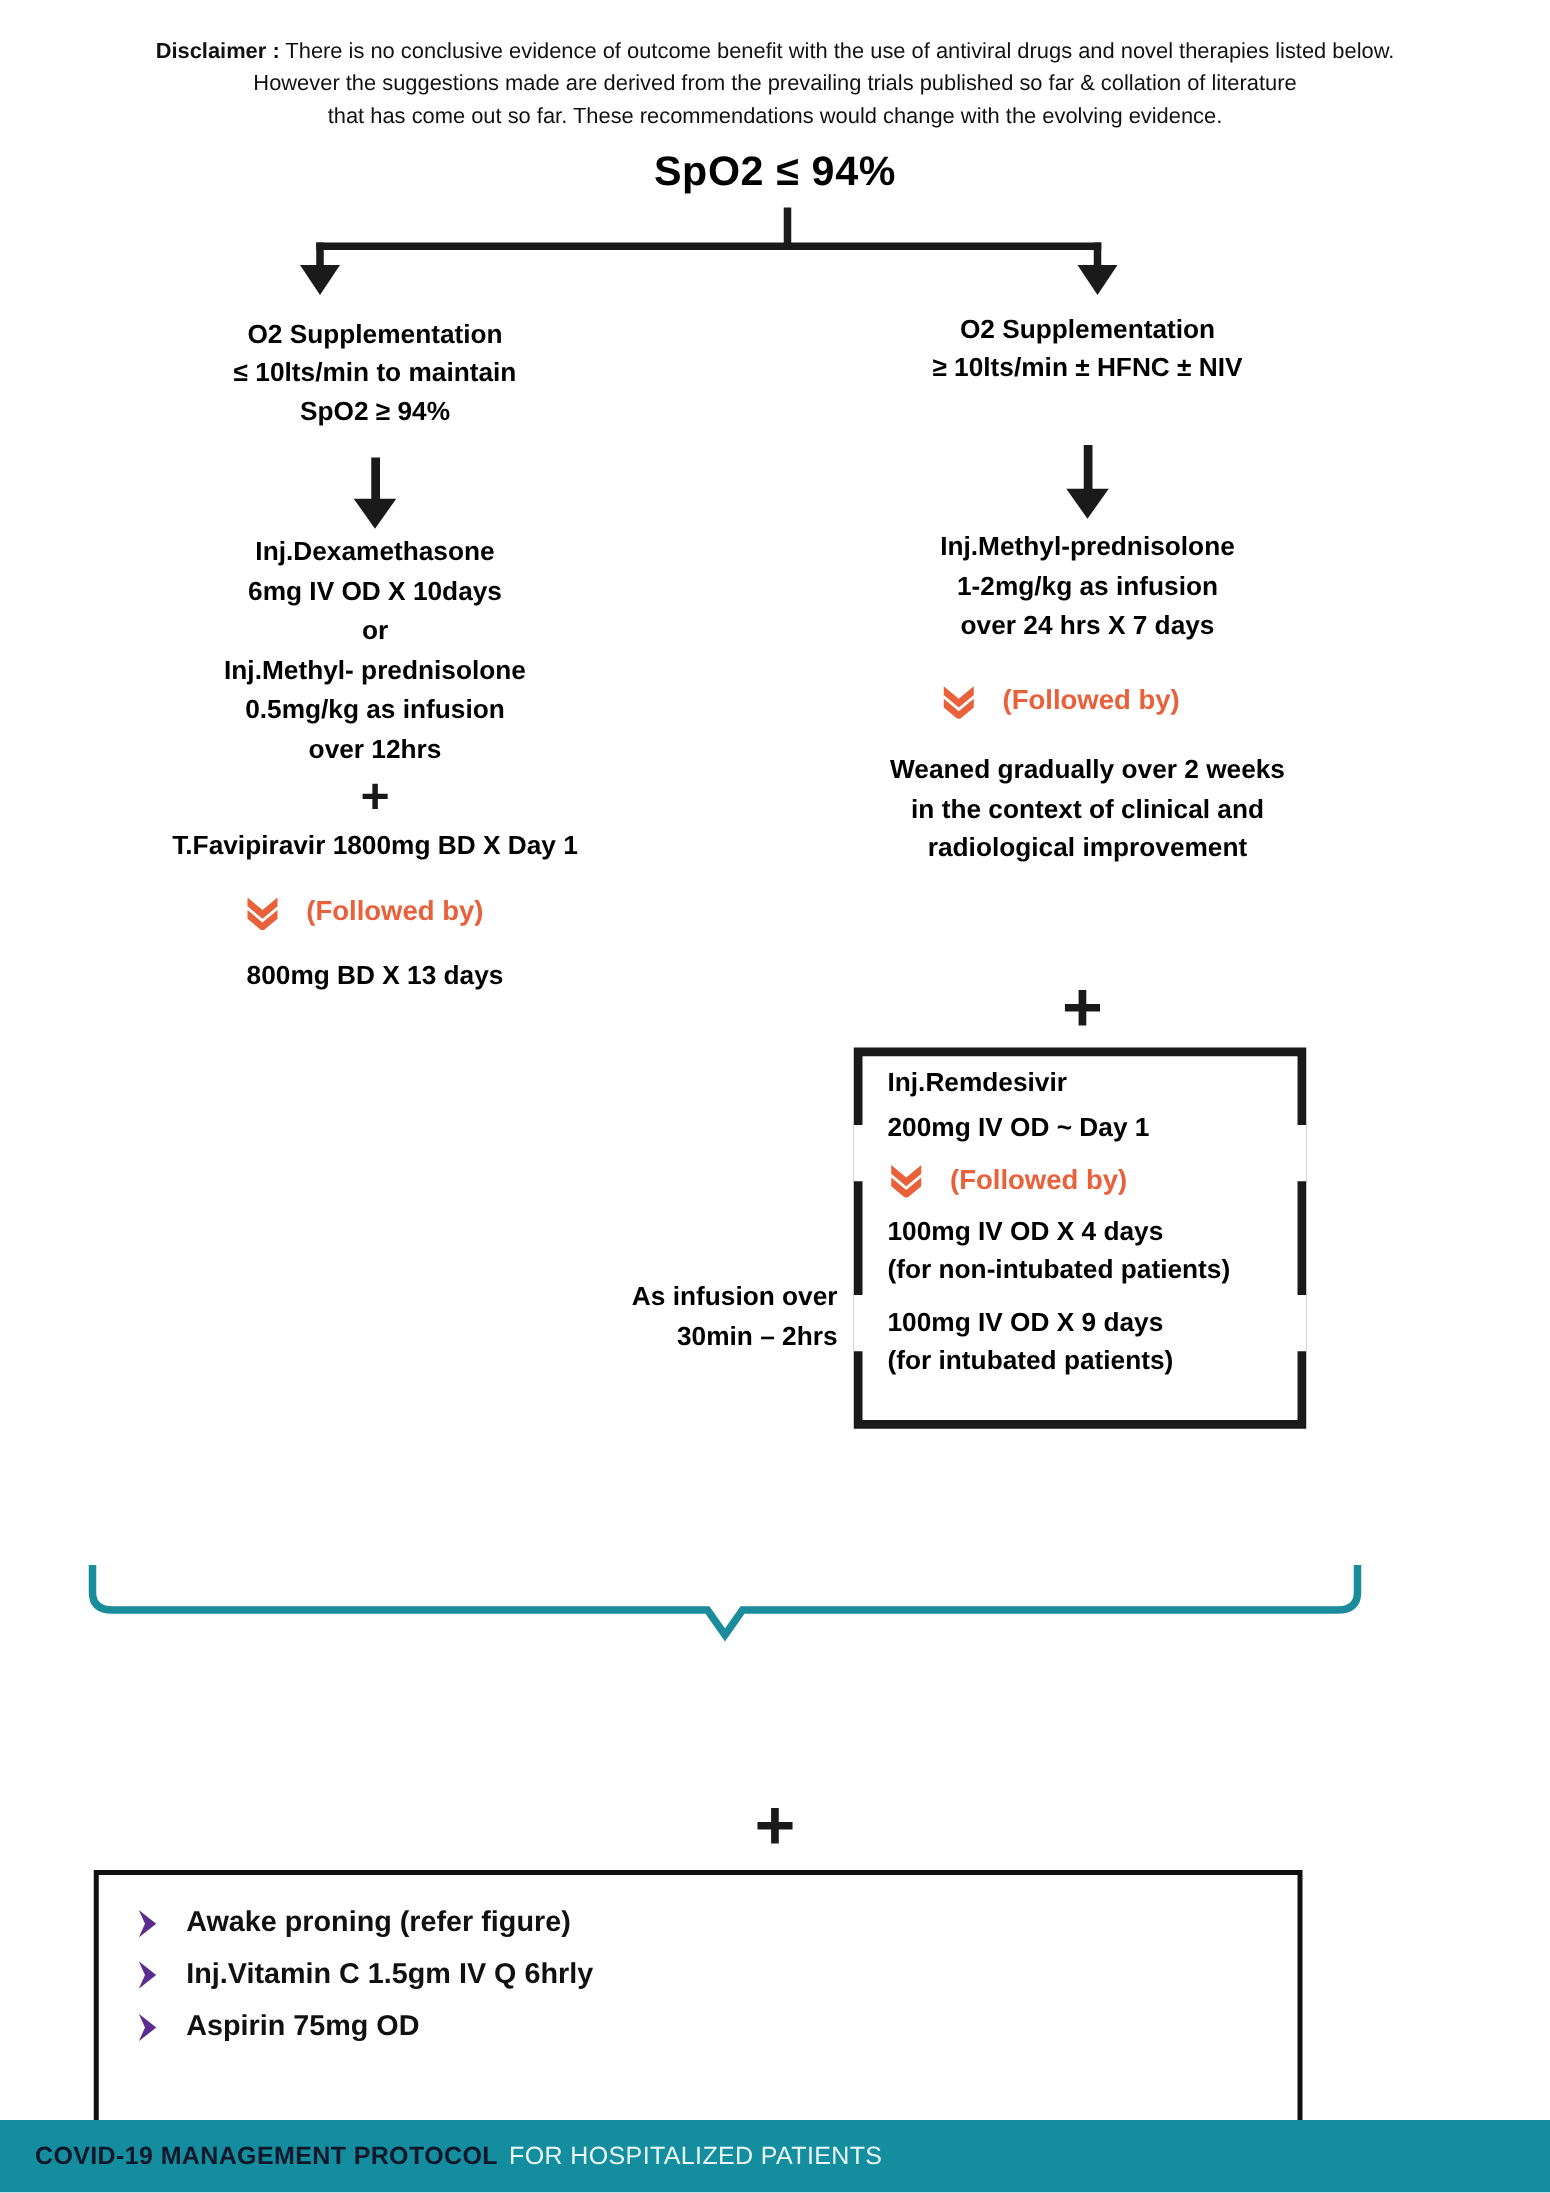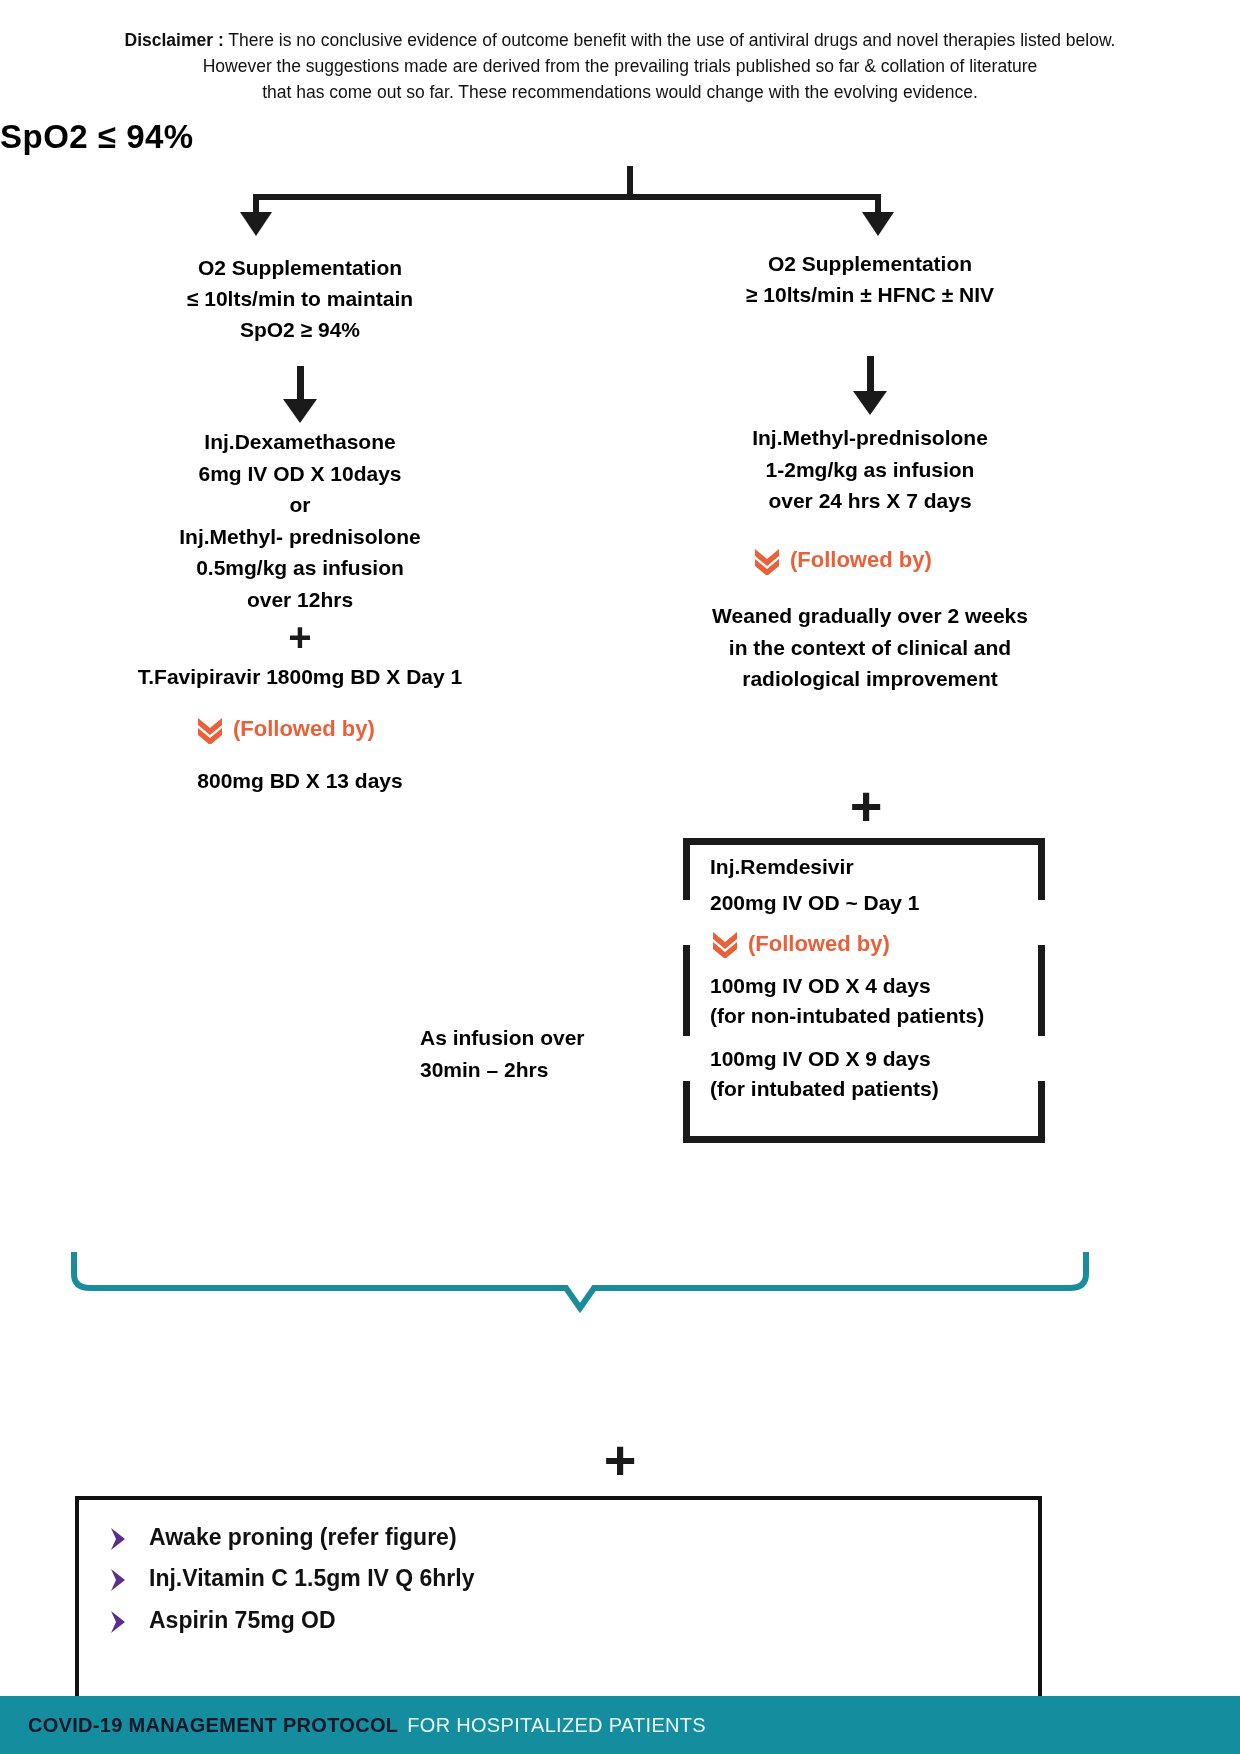--- a/index.html
+++ b/index.html
@@ -33,20 +33,21 @@
   .disclaimer b { font-weight: bold; }
   .disclaimer .line1 { display: block; }
   .disclaimer .line2 { display: block; }
   .disclaimer .line3 { display: block; }
 
   
   .root-title {
     position: absolute;
     left: 0; top: 118px;
     width: 1240px;
+    text-align: center;
     font-size: 33px;
     font-weight: bold;
     letter-spacing: .5px;
   }
 
   
   .conn-stem {
     position: absolute;
     left: 627px; top: 166px;
     width: 6px; height: 34px;
@@ -129,21 +130,21 @@
     font-size: 56px;
     font-weight: bold;
     line-height: 1;
     color: #1a1a1a;
   }
 
   
   .followed {
     display: flex;
     align-items: center;
-    gap: 8px;
+    gap: 20px;
     color: #E8613A;
   }
   .followed .chev {
     width: 30px; height: 30px;
     flex: 0 0 30px;
   }
   .followed .fb-label {
     font-size: 22px;
     font-weight: bold;
     color: #E8613A;
@@ -181,21 +182,21 @@
   }
   .brk-content .row { margin-bottom: 6px; }
   .brk-content .pair { margin-top: 14px; }
   .brk-content .followed { margin: 10px 0 12px 0; }
 
   
   .infusion-note {
     position: absolute;
     left: 420px; top: 1022px;
     width: 250px;
-    text-align: left;
+    text-align: right;
     font-size: 21px;
     font-weight: bold;
     line-height: 1.5;
   }
 
   
   .brace {
     position: absolute;
     left: 70px; top: 1252px;
     width: 1020px; height: 80px;

